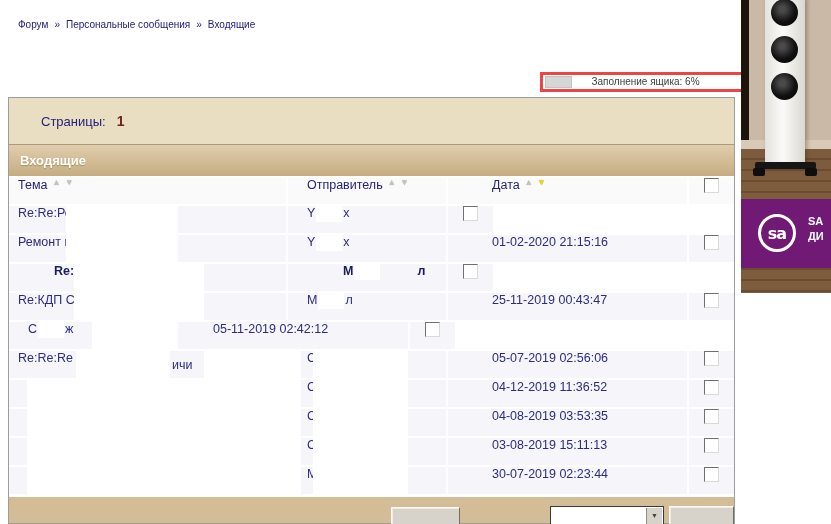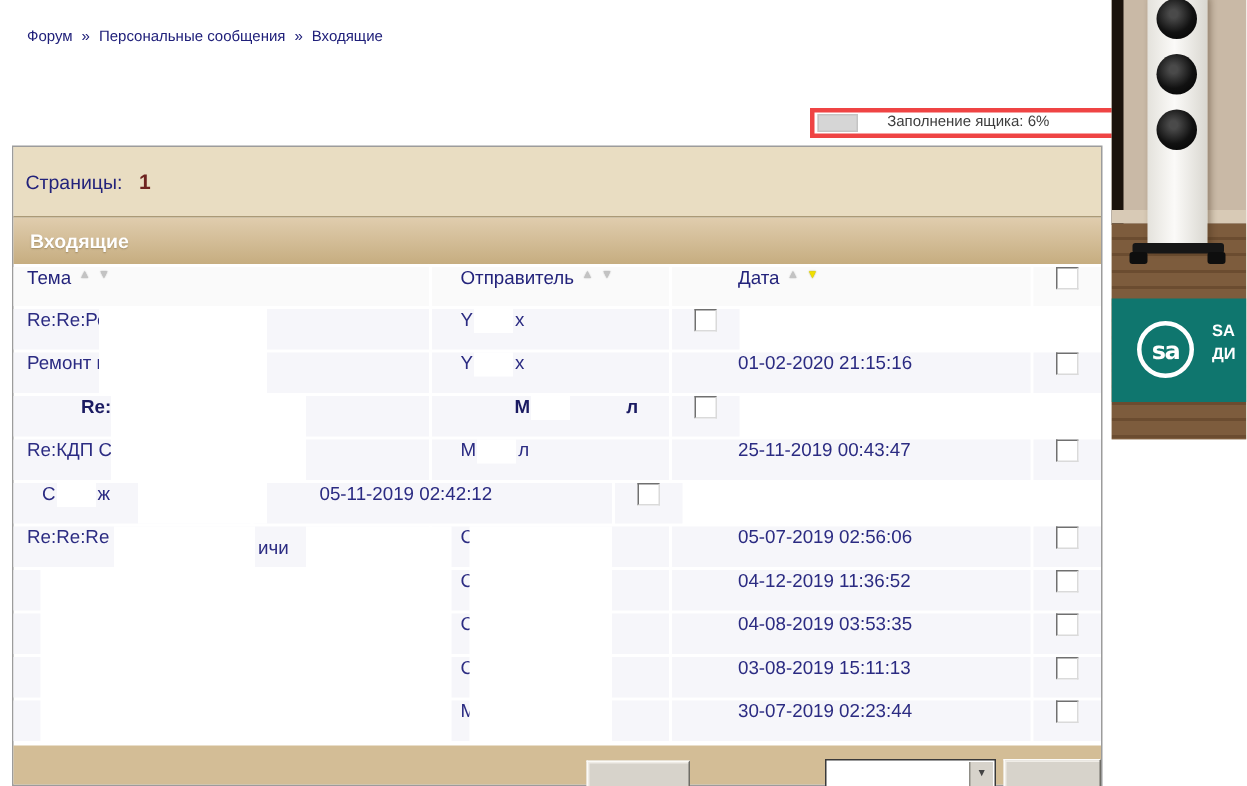--- a/index.html
+++ b/index.html
@@ -15,21 +15,21 @@
   
   .meter{position:absolute;left:500px;top:72px;width:205px;height:14px;
     border:3px solid #ef4444;background:#fff;margin-left:40px;}
   .meter-fill{position:absolute;left:2px;top:1px;height:10px;width:25px;background:#d6d6d6;border:1px solid #c4c4c4;}
   .meter-label{position:absolute;left:0;top:0;width:100%;text-align:center;
     font-size:10px;line-height:13px;color:#3d3d3d;}
   
   .content{position:absolute;left:8px;top:97px;width:727px;height:427px;
     border:1px solid #9c9c9c;box-sizing:border-box;background:#fff;}
   .pages-bar{height:46px;background:#e9ddc2;display:flex;align-items:center;
-    padding-left:8px;font-size:13px;color:#23237b;}
+    padding-left:32px;font-size:13px;color:#23237b;}
   .pages-current{font-weight:bold;color:#6e2320;margin-left:11px;font-size:14px;}
   .title-bar{height:31px;background:linear-gradient(#e0cdae,#c6ad80);
     border-top:1px solid #ab9a77;color:#ffffff;font-weight:bold;font-size:13px;
     line-height:31px;padding-left:11px;text-shadow:0 1px 1px rgba(110,90,50,.45);}
   
   .tbl{margin-top:2px;}
   .trow{display:flex;margin-bottom:2px;}
   .cell{background:#f6f6fa;height:27px;display:flex;align-items:flex-start;
     font-size:12.5px;color:#2b2b82;box-sizing:border-box;position:relative;}
   .thead .cell{background:#fafafa;height:26px;color:#23237b;}
@@ -64,21 +64,21 @@
   .floor{position:absolute;left:0;top:149px;width:100%;height:144px;
     background:repeating-linear-gradient(#7d5c3d 0 9px,#6b4c30 9px 11px);}
   .speaker{position:absolute;left:24px;top:-4px;width:40px;height:170px;border-radius:2px;
     background:linear-gradient(90deg,#e4e2dc,#fbfaf8 45%,#d9d7d0);box-shadow:2px 2px 4px rgba(60,40,20,.35);}
   .driver{position:absolute;left:6px;width:27px;height:27px;border-radius:50%;
     background:radial-gradient(circle at 42% 38%,#4a4a4a 12%,#111 55%,#000 100%);}
   .d1{top:3px;} .d2{top:40px;} .d3{top:77px;}
   .plinth{position:absolute;left:14px;top:162px;width:61px;height:7px;background:#161616;border-radius:2px;}
   .foot{position:absolute;top:168px;width:12px;height:8px;background:#0e0e0e;border-radius:2px;}
   .f-l{left:12px;} .f-r{left:64px;}
-  .banner{position:absolute;left:0;top:199px;width:100%;height:69px;background:#0f766e;}
+  .banner{position:absolute;left:0;top:199px;width:100%;height:69px;background:#701a75;}
   .logo-circle{position:absolute;left:17px;top:15px;width:32px;height:32px;border:3px solid #fff;
     border-radius:50%;color:#fff;font-weight:bold;font-size:16px;letter-spacing:-1px;
     display:flex;align-items:center;justify-content:center;font-family:"DejaVu Sans",sans-serif;}
   .banner-text{position:absolute;left:67px;top:15px;color:#fff;font-size:11px;font-weight:bold;
     line-height:15px;white-space:nowrap;}
 </style>
 </head>
 <body>
 
 <div class="breadcrumb">

